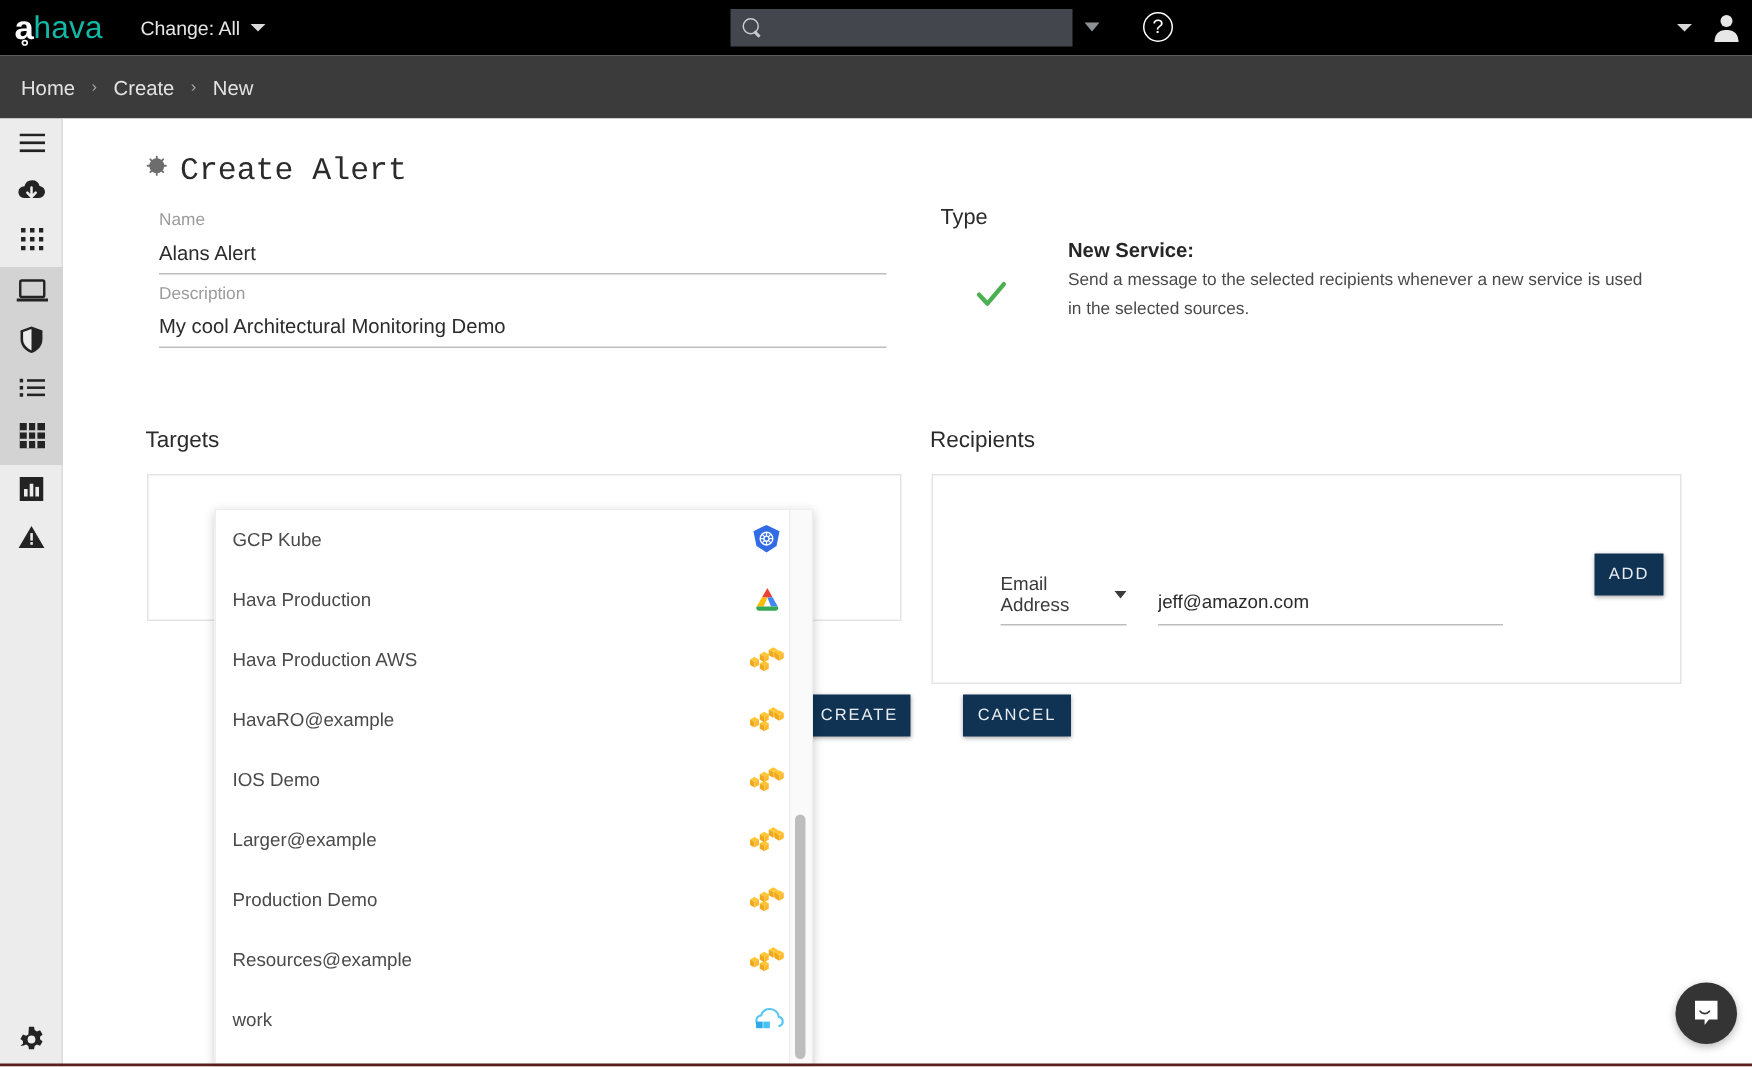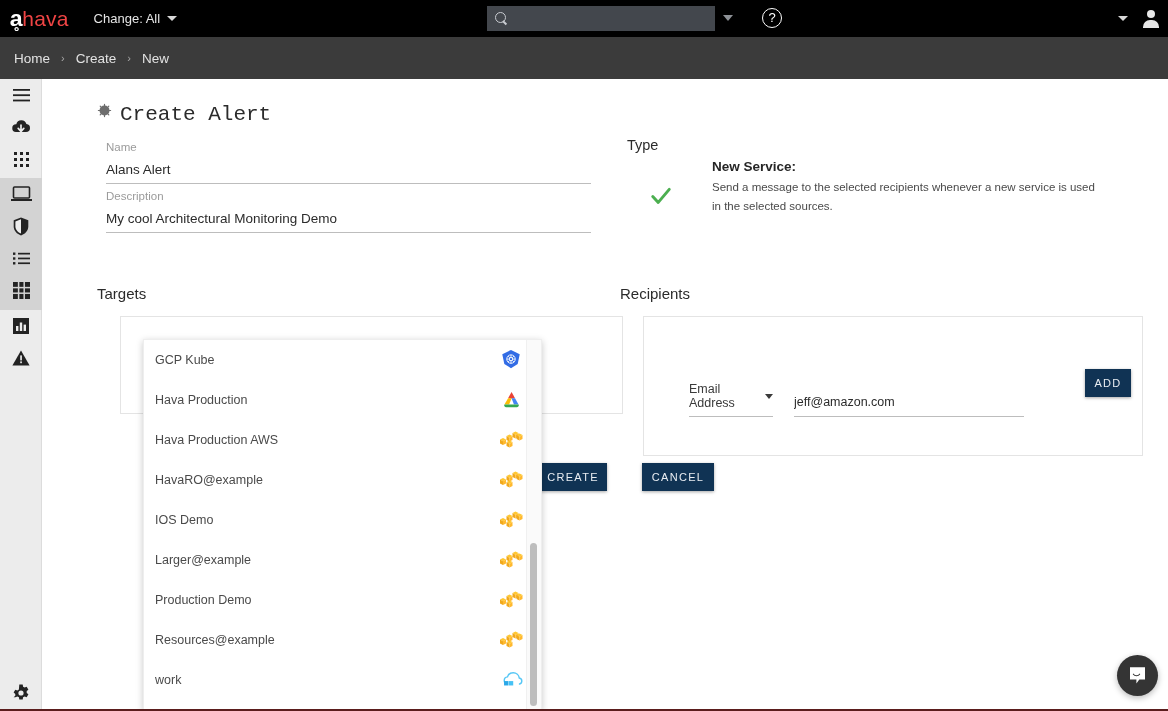--- a/index.html
+++ b/index.html
@@ -14,21 +14,21 @@
   
   .topbar {
     position: absolute; top:0; left:0; width:1168px; height:37px;
     background:#000000; display:flex; align-items:center;
   }
   .logo-wrap { display:flex; align-items:center; margin-left:10px; }
   .logo-mark {
     color:#fff; font-size:22px; font-weight:700; line-height:1;
     letter-spacing:-1px; transform: scaleX(1.05);
   }
-  .logo-text { color:#ef4444; font-size:21px; font-weight:300; margin-left:1px; letter-spacing:0.2px;}
+  .logo-text { color:#14b8a6; font-size:21px; font-weight:300; margin-left:1px; letter-spacing:0.2px;}
   .project-sel {
     margin-left:25px; color:#e6e6e6; font-size:13px; display:flex; align-items:center; gap:7px;
     cursor:pointer;
   }
   .caret-down {
     width:0;height:0;border-left:5px solid transparent;border-right:5px solid transparent;
     border-top:5px solid #d8d8d8;
   }
   .search-box {
     position:absolute; left:487px; top:6px; width:228px; height:25px;
@@ -125,21 +125,21 @@
   .type-row{ margin-bottom:12px; position:relative; }
   .tick{
     position:absolute; left:-62px; top:26px; width:22px; height:22px;
   }
 
   
   .sec-h{ position:absolute; font-size:15px; font-weight:400; color:#2b2b2b; }
   #sec-targets{ left:55px; top:206px; }
   #sec-recip{ left:578px; top:206px; }
 
-  .panel{ position:absolute; border:1px solid #e4e4e4; background:#fff;margin-left:22px; }
+  .panel{ position:absolute; border:1px solid #e4e4e4; background:#fff; }
   #panel-targets{ left:56px; top:237px; width:503px; height:98px; }
   #panel-recip{ left:579px; top:237px; width:500px; height:140px; }
 
   .recip-row{ position:absolute; left:45px; top:65px; display:flex; align-items:flex-end; }
   .recip-type{
     width:84px; border-bottom:1px solid #bdbdbd; padding-bottom:6px;
     display:flex; align-items:center; justify-content:space-between; cursor:pointer;
   }
   .recip-type span{ font-size:12.5px; color:#3a3a3a; }
   .recip-type i{

